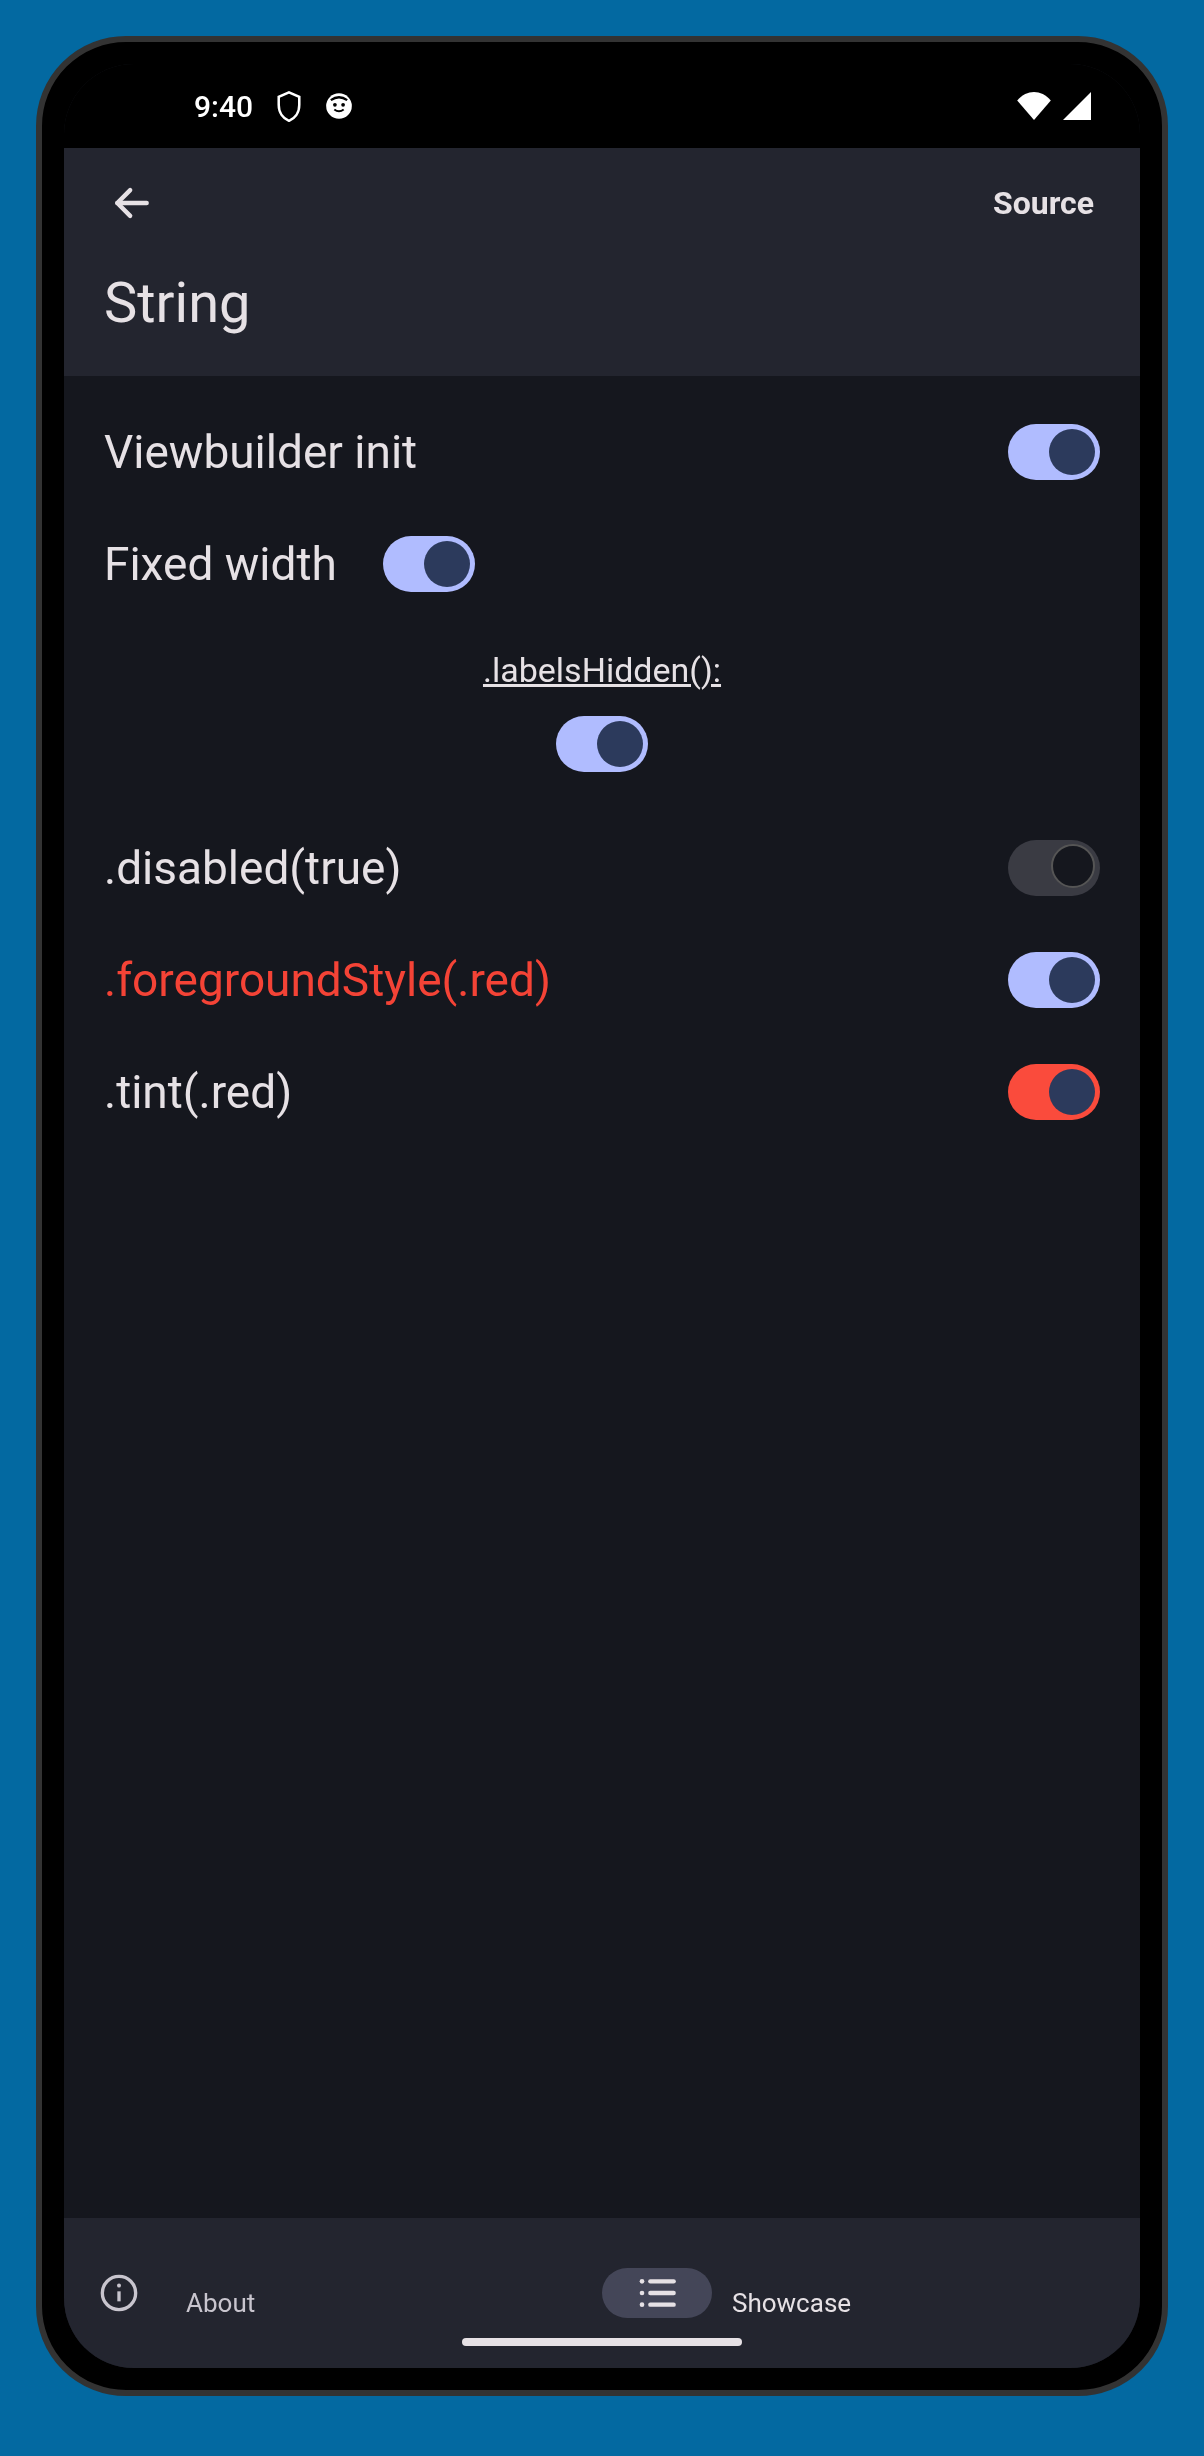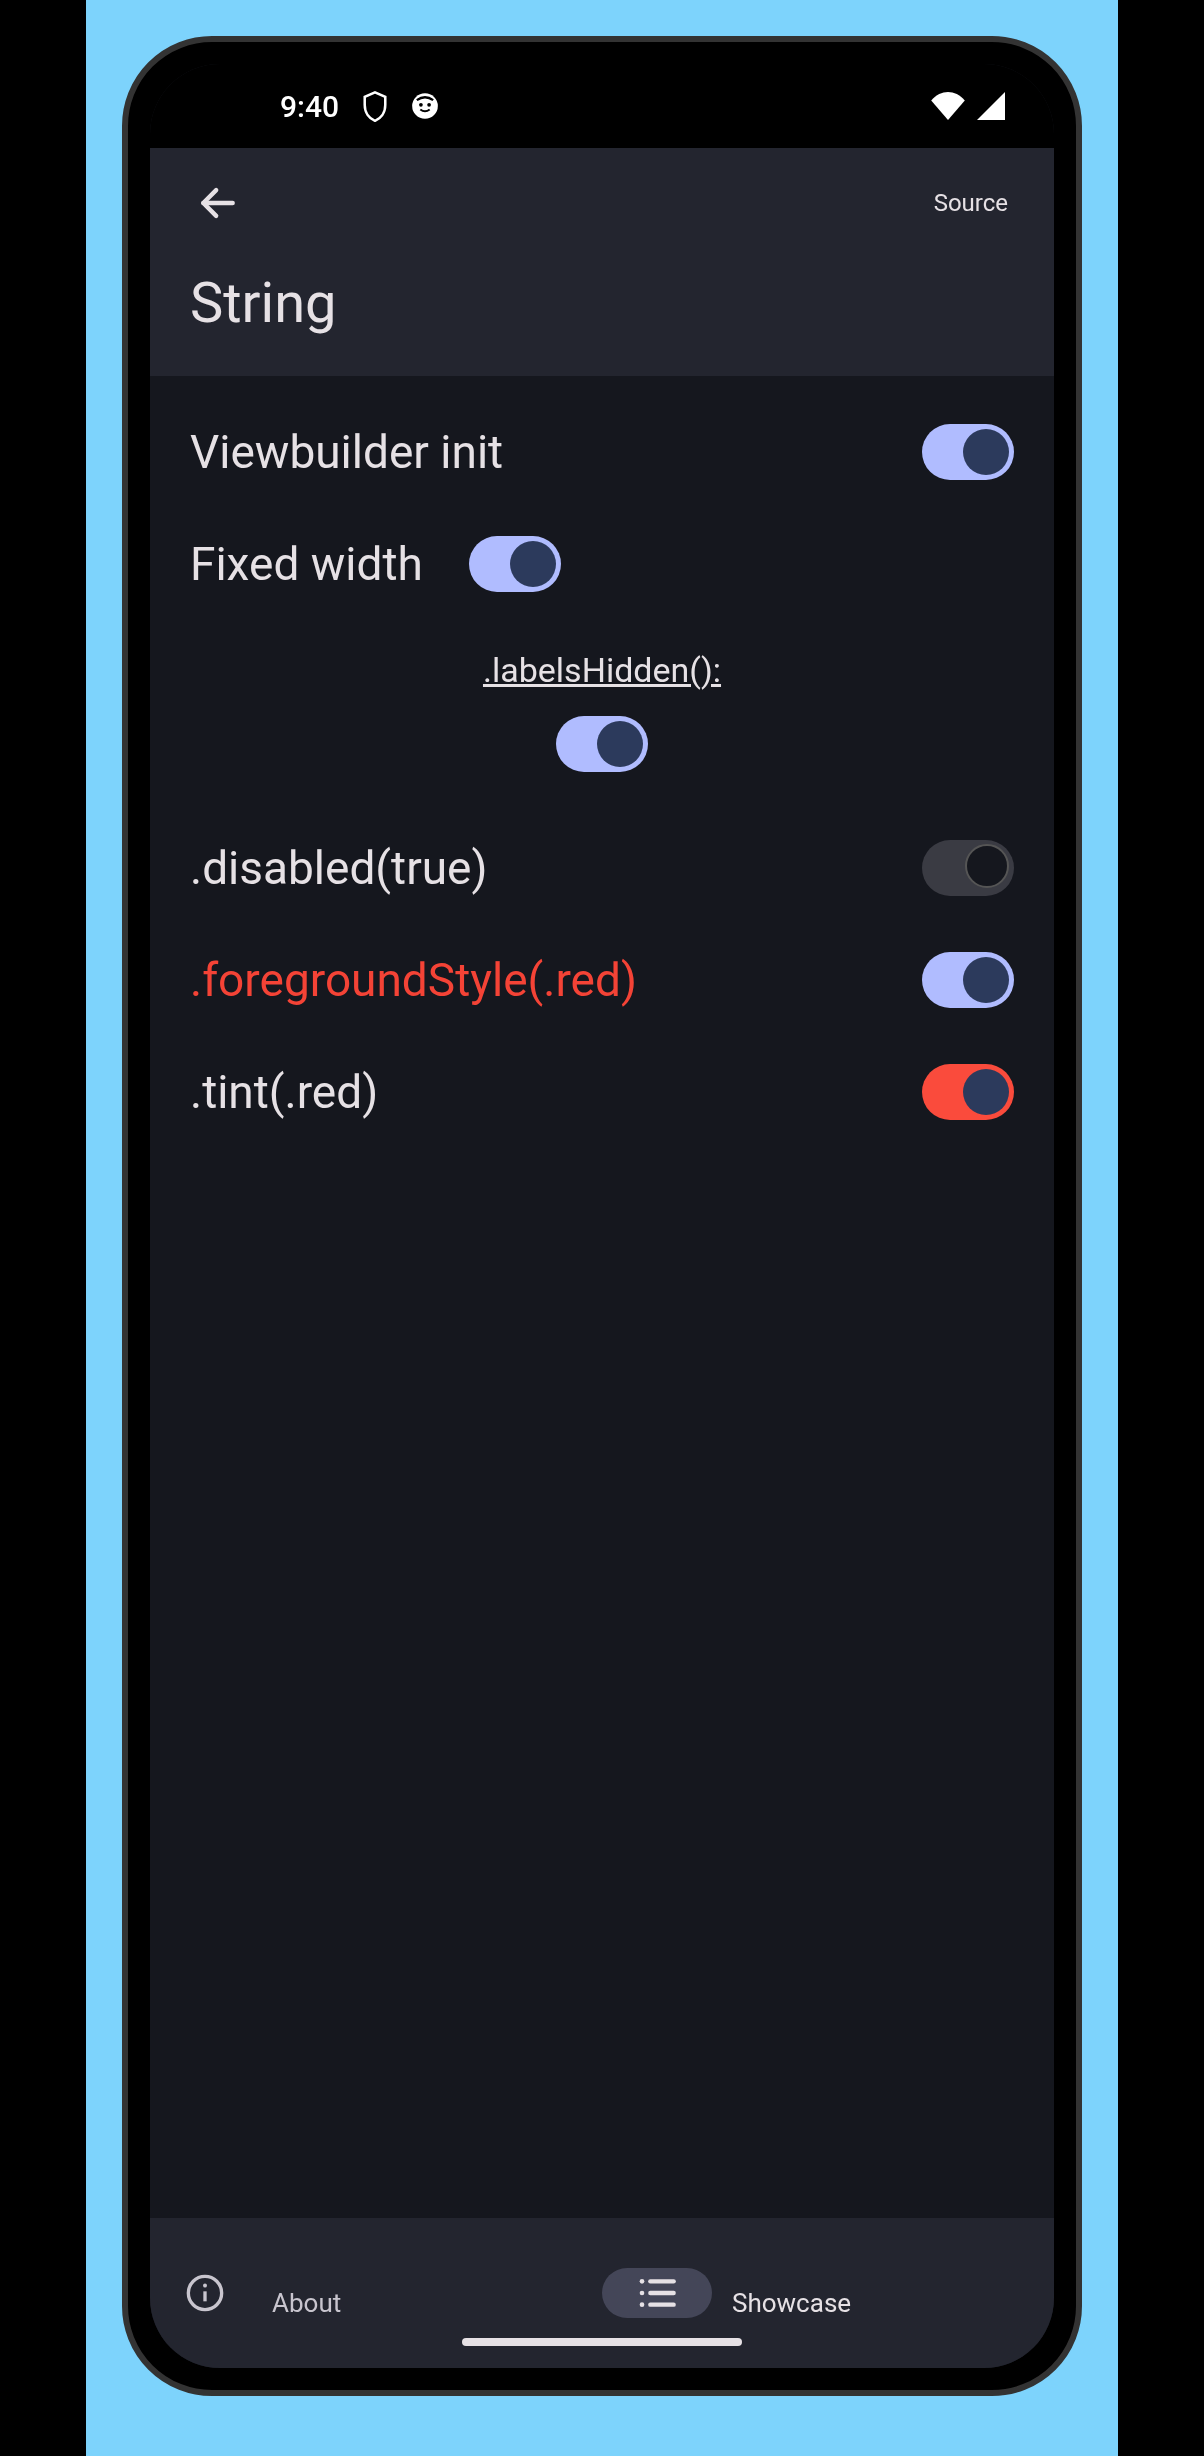--- a/index.html
+++ b/index.html
@@ -4,23 +4,23 @@
 <style>
   * { box-sizing: border-box; margin: 0; padding: 0; }
   html, body { width: 100%; height: 100%; background: #000; }
   body {
     font-family: -apple-system, Roboto, "Segoe UI", Arial, sans-serif;
     display: flex;
     justify-content: center;
     align-items: flex-start;
   }
   .device {
-    width: 1032px;
+    width: 1204px;
     height: 2456px;
-    background: #7dd3fc;
+    background: #0369a1;
     position: relative;
     padding: 36px 36px 60px 36px;
   }
   .phone-shell {
     width: 100%;
     height: 100%;
     background: #000;
     border-radius: 90px;
     position: relative;
     overflow: hidden;
@@ -68,22 +68,23 @@
     align-items: center;
     justify-content: space-between;
   }
   .back-btn {
     color: #E6E1E5;
     display: flex; align-items: center; justify-content: center;
     width: 56px; height: 56px;
   }
   .source-link {
     color: #E6E1E5;
-    font-size: 24px;
+    font-size: 32px;
     padding: 8px 6px;
+    font-weight: bold;
   }
   .page-title {
     color: #E6E1E5;
     font-size: 56px;
     font-weight: 400;
     margin-top: 12px;
   }
   
   .content {
     flex: 1;

